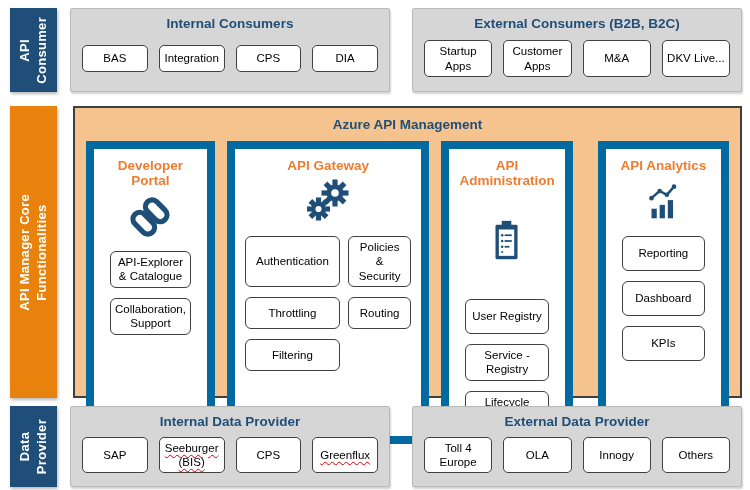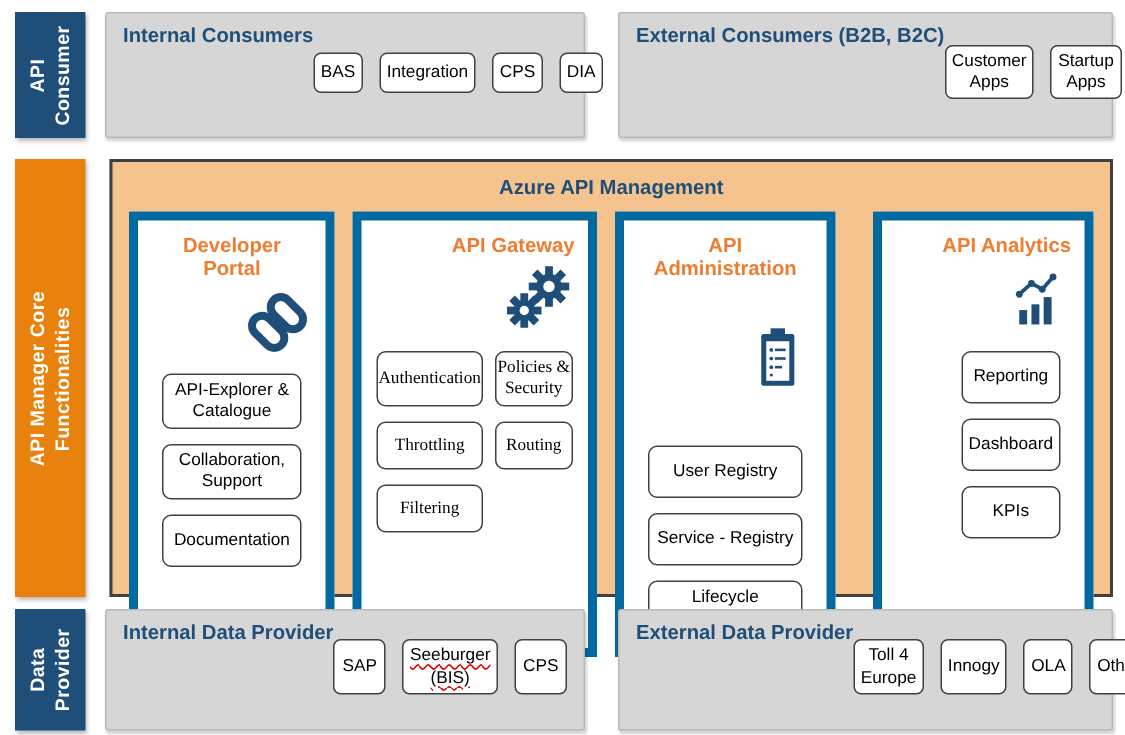--- a/index.html
+++ b/index.html
@@ -22,21 +22,21 @@
   .side-label.orange { background:var(--orange,#E8820C); }
   .vtext {
     writing-mode:vertical-rl; transform:rotate(180deg);
     color:#fff; font-weight:bold; font-size:13px; line-height:1.3;
     text-align:center; letter-spacing:.3px;
   }
 
   .gray-panel {
     background:var(--gray,#D6D6D6); border:1px solid #b9b9b9; border-radius:2px;
     box-shadow:1px 2px 2px rgba(0,0,0,.18);
-    display:flex; flex-direction:row; padding:5px 11px 9px;
+    display:flex; flex-direction:column; padding:5px 11px 9px;
   }
   .gray-panel.internal { width:320px; margin-left:13px; }
   .gray-panel.external { flex:1; margin-left:22px; }
   .gray-title {
     color:var(--navy,#1F4E79); font-weight:bold; font-size:13.5px;
     text-align:center; margin:2px 0 4px; flex:0 0 auto;
   }
   .btn-row { display:flex; gap:11px; align-items:stretch; margin:auto 0; }
   .wbox {
     flex:1 1 0; min-height:27px; background:#fff;
@@ -49,33 +49,33 @@
     flex:1; margin-left:16px; background:var(--peach,#F5C48E);
     border:2px solid #404040; display:flex; flex-direction:column;
     padding:4px 11px 10px;
   }
   .core-title {
     color:var(--navy,#1F4E79); font-weight:bold; font-size:13.5px;
     text-align:center; margin:5px 0 9px; flex:0 0 auto;
   }
   #core-panels { flex:1; display:flex; gap:12px; }
   .core-panel {
-    background:#fff; border:6px solid #0369a1;
-    display:flex; flex-direction:column; padding:9px 9px 8px;align-items:flex-end;
+    background:#fff; border:8px solid #0369a1;
+    display:flex; flex-direction:column; padding:9px 9px 8px;
   }
   .panel-title { color:var(--orangeTitle,#ED7D31); font-weight:bold; font-size:13.5px; text-align:center; }
   .panel-icon { height:52px; margin:3px 0 8px; display:flex; align-items:center; justify-content:center; }
   .panel-items { display:flex; flex-direction:column; gap:10px; padding:0 7px; }
   .panel-items.two-col { display:grid; grid-template-columns:1fr 1fr; gap:10px 8px; padding:0 1px; }
   .item-box {
     background:#fff; border:1.5px solid var(--boxborder,#404040); border-radius:6px;
     min-height:35px; display:flex; align-items:center; justify-content:center;
     text-align:center; font-size:11.5px; color:#000; line-height:1.25; padding:3px 4px;
   }
-  .panel-items.two-col .item-box { min-height:32px; padding:3px 0;font-family:Liberation Serif, serif; }
+  .panel-items.two-col .item-box { min-height:32px; padding:3px 10px; }
 
   .squiggle {
     text-decoration-line:underline; text-decoration-style:wavy;
     text-decoration-color:var(--red,#E00000); text-decoration-thickness:1px;
     text-underline-offset:2px;
   }
 </style>
 </head>
 <body>
 
@@ -97,24 +97,24 @@
         </div>
         <div class="wbox">
           <span>DIA</span>
         </div>
       </div>
   </div>
   <div class="gray-panel external">
     <div class="gray-title">External Consumers (B2B, B2C)</div>
     <div class="btn-row">
         <div class="wbox">
+          <span>Startup Apps</span>
+        </div>
+        <div class="wbox">
           <span>Customer Apps</span>
-        </div>
-        <div class="wbox">
-          <span>Startup Apps</span>
         </div>
         <div class="wbox">
           <span>M&amp;A</span>
         </div>
         <div class="wbox">
           <span>DKV Live...</span>
         </div>
       </div>
   </div>
 </section>
@@ -135,23 +135,20 @@
        <rect x="-7" y="-13" width="14" height="26" rx="7" transform="translate(30.5,17.5) rotate(-45)"></rect>
      </g>
             </svg>
           </div>
           <div class="panel-items">
             <div class="item-box">
               <span>API-Explorer &amp; Catalogue</span>
             </div>
             <div class="item-box">
               <span>Collaboration, Support</span>
-            </div>
-            <div class="item-box">
-              <span>Documentation</span>
             </div>
           </div>
         </div>
         <div class="core-panel" style="flex: 177 1 0px;">
           <div class="panel-title">API Gateway</div>
           <div class="panel-icon">
             <svg width="48" height="48" viewBox="0 0 48 48">
      <g transform="translate(31,15)">
                 <g fill="#1F4E79">
                   <circle r="8.5"></circle>
@@ -273,32 +270,35 @@
     <div class="btn-row">
         <div class="wbox">
           <span>SAP</span>
         </div>
         <div class="wbox">
           <span class="squiggle">Seeburger (BIS)</span>
         </div>
         <div class="wbox">
           <span>CPS</span>
         </div>
+        <div class="wbox">
+          <span class="squiggle">Greenflux</span>
+        </div>
       </div>
   </div>
   <div class="gray-panel external">
     <div class="gray-title">External Data Provider</div>
     <div class="btn-row">
         <div class="wbox">
           <span>Toll 4 Europe</span>
         </div>
         <div class="wbox">
+          <span>OLA</span>
+        </div>
+        <div class="wbox">
           <span>Innogy</span>
         </div>
         <div class="wbox">
-          <span>OLA</span>
-        </div>
-        <div class="wbox">
           <span>Others</span>
         </div>
       </div>
   </div>
 </section>
 
 </body></html>

